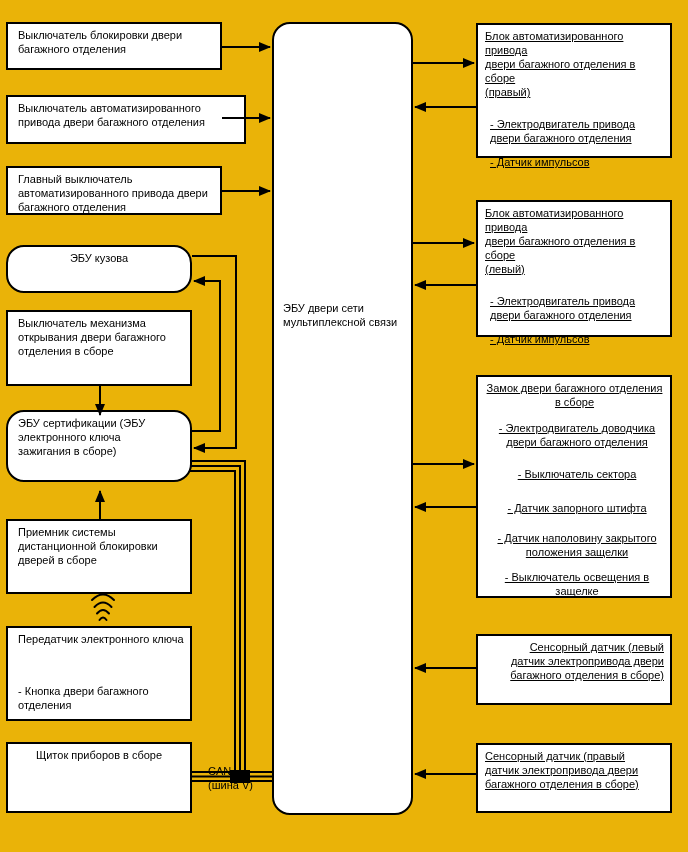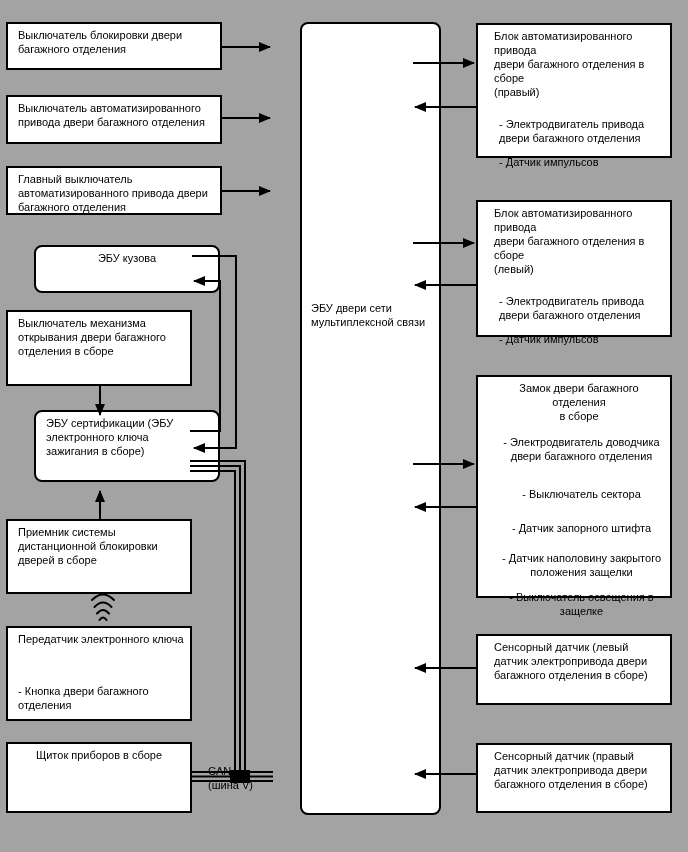--- a/index.html
+++ b/index.html
@@ -1,59 +1,59 @@
 <!DOCTYPE html>
 <html><head>
 <meta charset="utf-8">
 <style>
   html,body { margin:0; padding:0; background:#ffffff; }
   #canvas {
     position:relative;
     width:688px; height:852px;
-    background:#a3a3a3;
+    background:#eab308;
     font-family:"Liberation Sans", sans-serif;
     color:#000;
   }
   .box {
     position:absolute;
     border:2px solid #000;
     background:#fff;
     box-sizing:border-box;
     font-size:11px;
     line-height:14px;
     padding:4px 6px 4px 10px;
   }
-  .rounded { border-radius:8px;margin-left:28px; }
+  .rounded { border-radius:18px; }
   .bx-label, .bx-item { white-space:pre-line; }
   .center-label { position:absolute; left:9px; top:277px; width:130px; white-space:pre-line; }
   .ctr { text-align:center; padding-left:6px; }
-  .rt { padding-left:16px; }
+  .rt { padding-left:7px;text-decoration:underline; }
   .rt .bx-item { padding-left:5px; }
   #connector-layer { position:absolute; left:0; top:0; pointer-events:none; }
   #can-label {
     position:absolute; left:208px; top:764px;
     font-size:11px; line-height:14px; white-space:pre-line;
   }
   
   #lb0 { left:6px; top:22px;  width:216px; height:48px; }
-  #lb1 { left:6px; top:95px;  width:216px; height:49px; }
+  #lb1 { left:6px; top:95px;  width:240px; height:49px; }
   #lb2 { left:6px; top:166px; width:216px; height:49px; }
   #lb3 { left:6px; top:245px; width:186px; height:48px; }
   #lb4 { left:6px; top:310px; width:186px; height:76px; }
   #lb5 { left:6px; top:410px; width:186px; height:72px; }
   #lb6 { left:6px; top:519px; width:186px; height:75px; }
   #lb7 { left:6px; top:626px; width:186px; height:95px; }
   #lb8 { left:6px; top:742px; width:186px; height:71px; }
   
   #cb  { left:272px; top:22px; width:141px; height:793px;padding-left:12px; }
   
   #rb0 { left:476px; top:23px;  width:196px; height:135px; }
   #rb1 { left:476px; top:200px; width:196px; height:137px; }
   #rb2 { left:476px; top:375px; width:196px; height:223px;text-align:center; }
-  #rb3 { left:476px; top:634px; width:196px; height:71px; }
+  #rb3 { left:476px; top:634px; width:196px; height:71px;text-align:right; }
   #rb4 { left:476px; top:743px; width:196px; height:70px; }
 </style>
 </head>
 <body>
 
 <div id="canvas">
 
   <div class="box" id="lb0">
     <div class="bx-label">Выключатель блокировки двери
 багажного отделения</div>
@@ -113,21 +113,21 @@
 (левый)</div>
     <div class="bx-item" style="margin-top:18px">- Электродвигатель привода
 двери багажного отделения</div>
     <div class="bx-item" style="margin-top:10px">- Датчик импульсов</div>
   </div>
   <div class="box rt" id="rb2">
     <div class="bx-label">Замок двери багажного отделения
 в сборе</div>
     <div class="bx-item" style="margin-top:12px">- Электродвигатель доводчика
 двери багажного отделения</div>
-    <div class="bx-item" style="margin-top:24px">- Выключатель сектора</div>
+    <div class="bx-item" style="margin-top:18px">- Выключатель сектора</div>
     <div class="bx-item" style="margin-top:20px">- Датчик запорного штифта</div>
     <div class="bx-item" style="margin-top:16px">- Датчик наполовину закрытого
 положения защелки</div>
     <div class="bx-item" style="margin-top:11px">- Выключатель освещения в
 защелке</div>
   </div>
   <div class="box rt" id="rb3">
     <div class="bx-label">Сенсорный датчик (левый
 датчик электропривода двери
 багажного отделения в сборе)</div>

